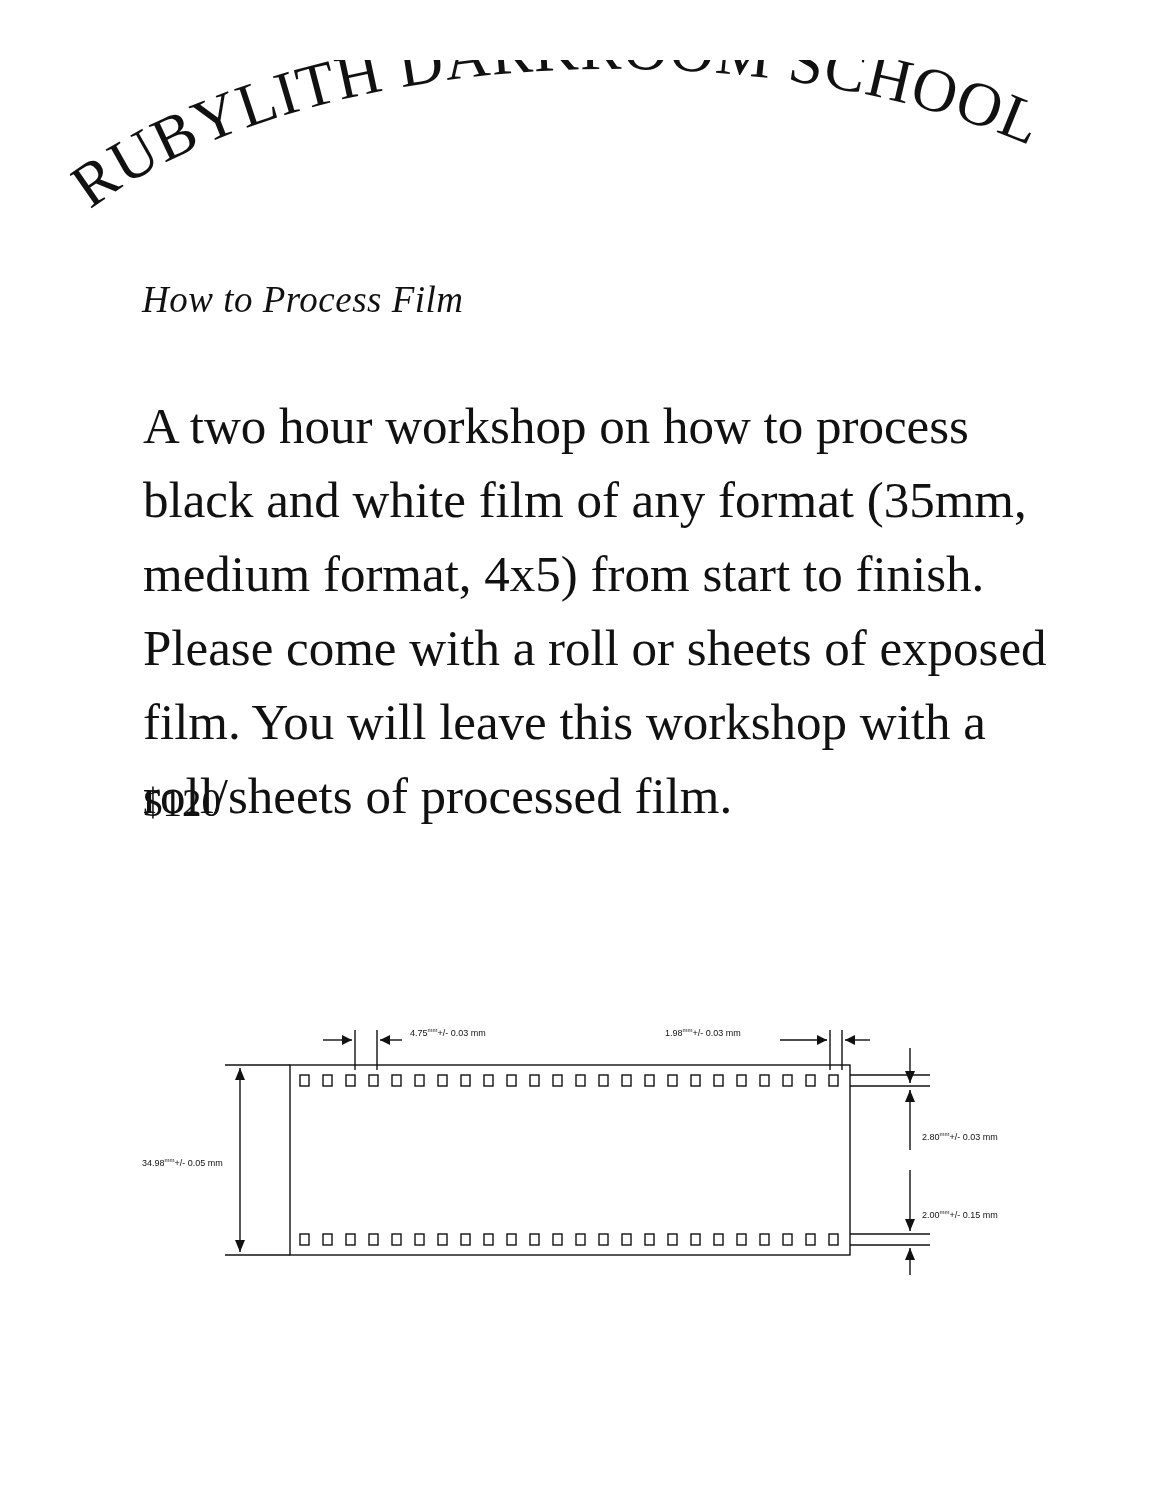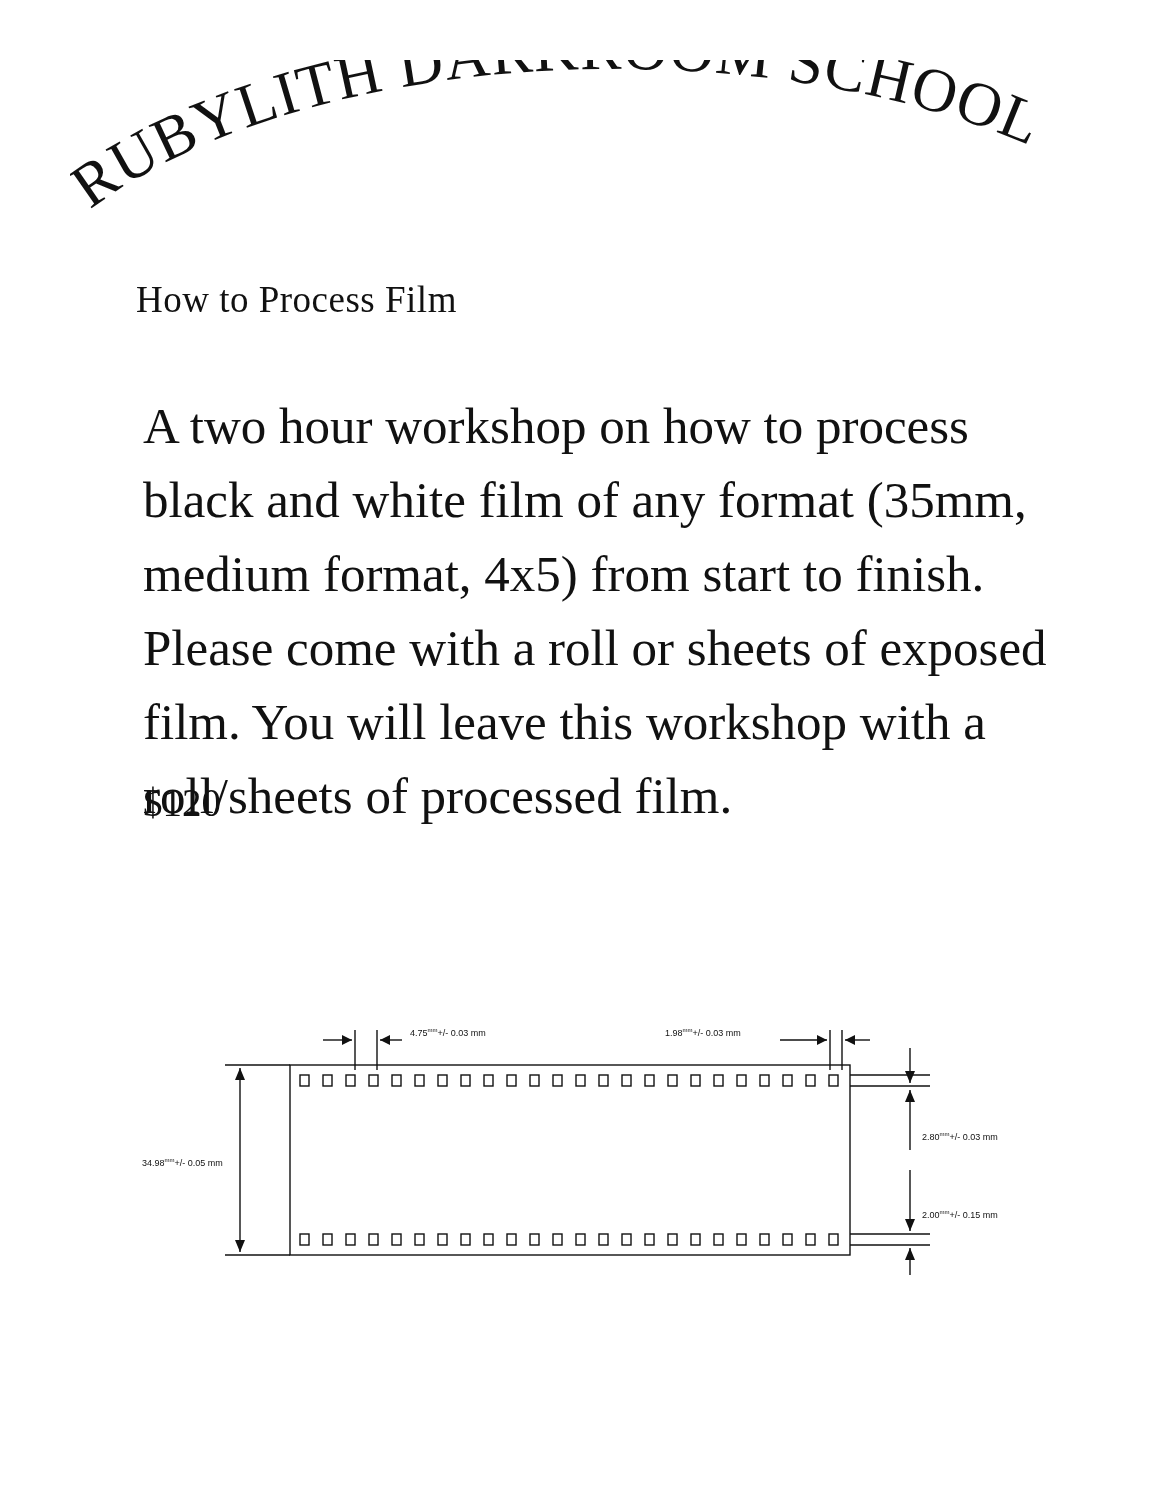--- a/index.html
+++ b/index.html
@@ -27,22 +27,23 @@
   #title-arc text {
     font-family: "Liberation Serif", serif;
     font-size: 62px;
     letter-spacing: 1px;
     fill: #111111;
   }
 
   
   .subtitle {
     position: absolute;
-    left: 136px;
+    left: 142px;
     top: 278px;
+    font-style: italic;
     font-size: 37px;
     letter-spacing: 0.5px;
   }
   .bodytext {
     position: absolute;
     left: 143px;
     top: 390px;
     width: 930px;
     font-size: 51px;
     line-height: 1.45;

